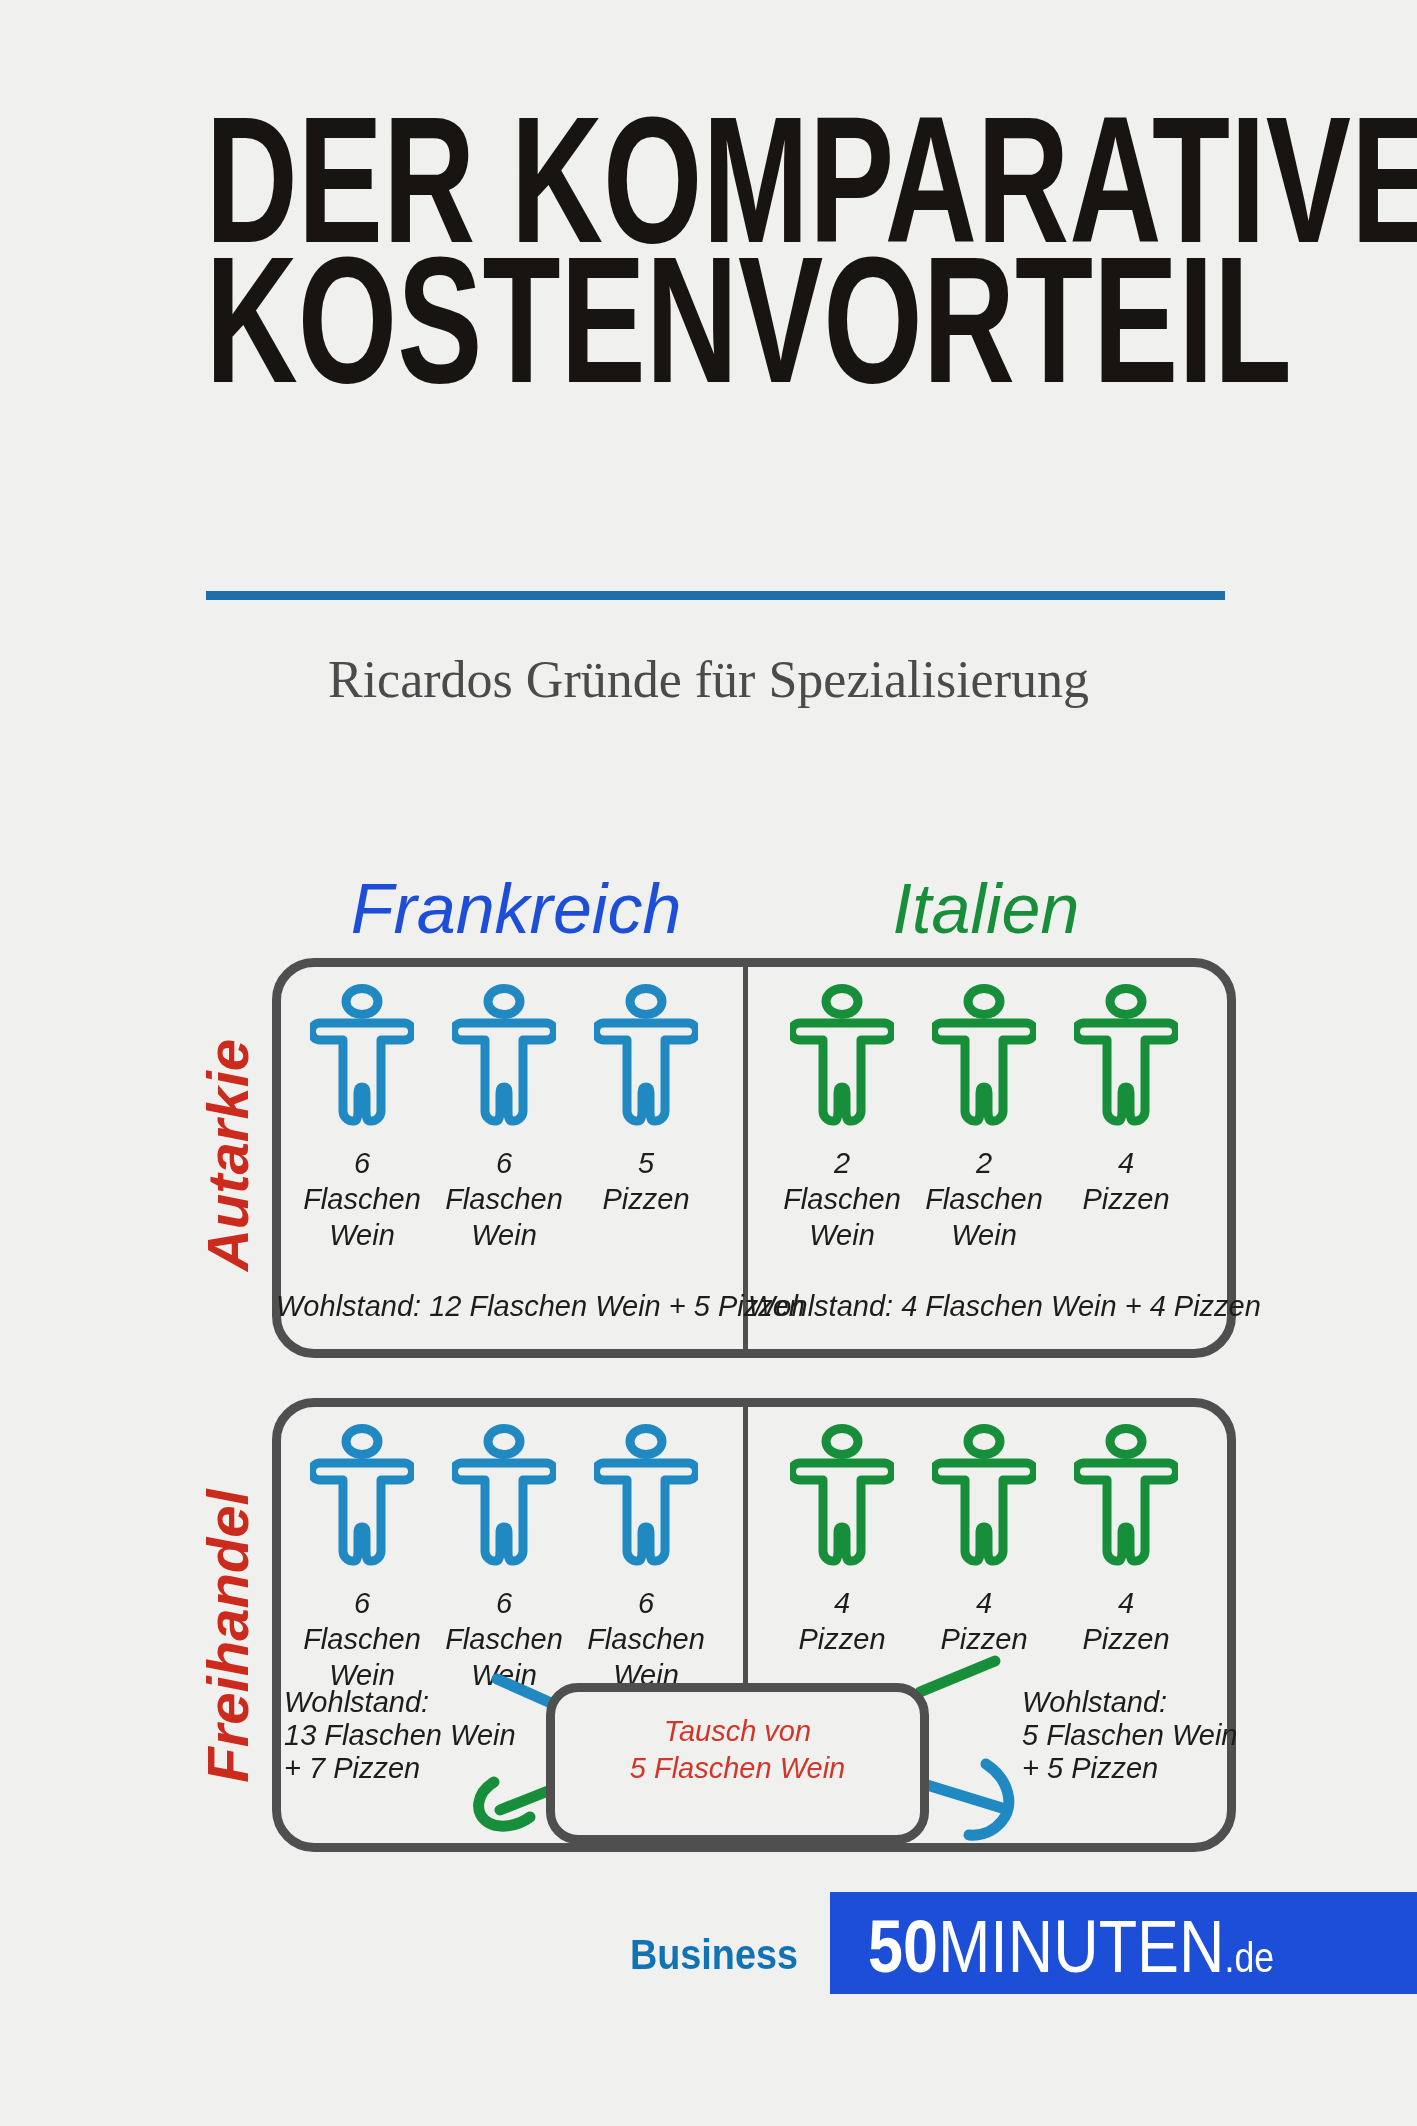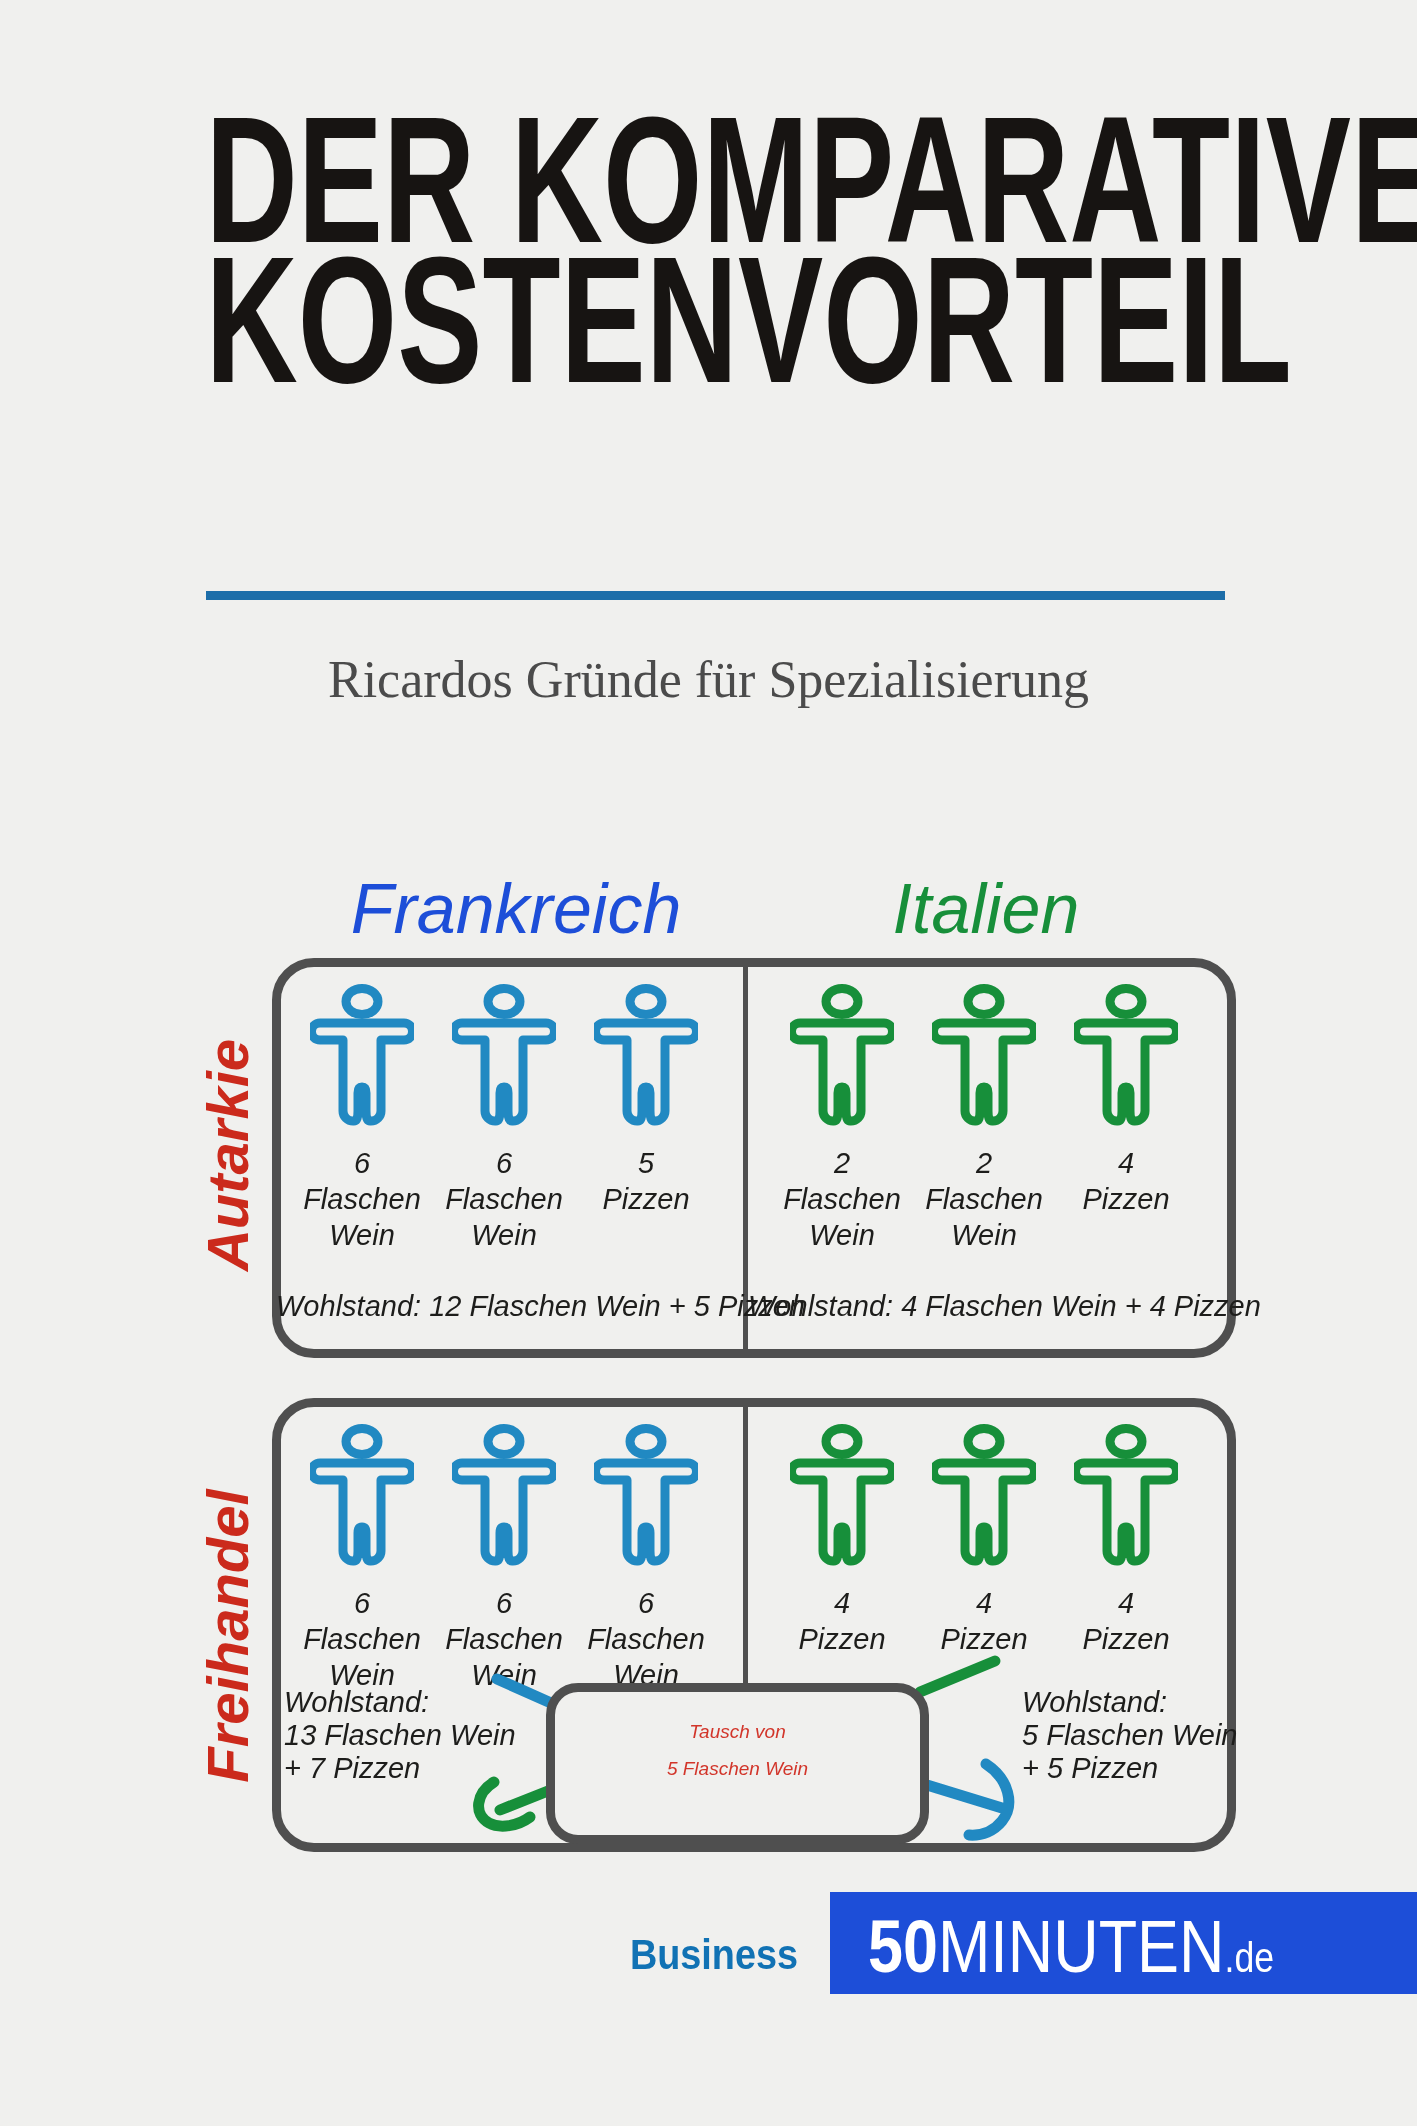--- a/index.html
+++ b/index.html
@@ -53,21 +53,21 @@
   .wohlstand-line.right{left:748px;width:484px;}
   .wohlstand-block{position:absolute;top:1686px;width:310px;font-style:italic;font-size:29px;
                    line-height:33px;color:#1d1d1b;text-align:left;}
   .wohlstand-block.left{left:284px;}
   .wohlstand-block.right{left:1022px;}
 
   
   .tausch{position:absolute;left:546px;top:1683px;width:383px;height:161px;box-sizing:border-box;
           border:9px solid #4f4f4f;border-radius:32px;background:#f0f0ee;z-index:3;
           text-align:center;padding-top:21px;}
-  .tausch-line{font-style:italic;font-size:19px;line-height:37px;color:#d2352a;}
+  .tausch-line{font-style:italic;font-size:29px;line-height:37px;color:#d2352a;}
 
   .arrows{position:absolute;left:0;top:0;width:1417px;height:2126px;z-index:2;pointer-events:none;}
 
   
   .footer-category{position:absolute;left:500px;top:1928px;width:298px;text-align:right;
                    font-size:42px;line-height:54px;font-weight:bold;color:#1172b4;
                    transform:scaleX(0.9);transform-origin:100% 50%;}
   .footer-bar{position:absolute;left:830px;top:1892px;width:587px;height:102px;background:#1d4ed8;
               display:flex;align-items:baseline;}
   .brand{display:flex;align-items:baseline;color:#ffffff;transform:scaleX(0.85);

